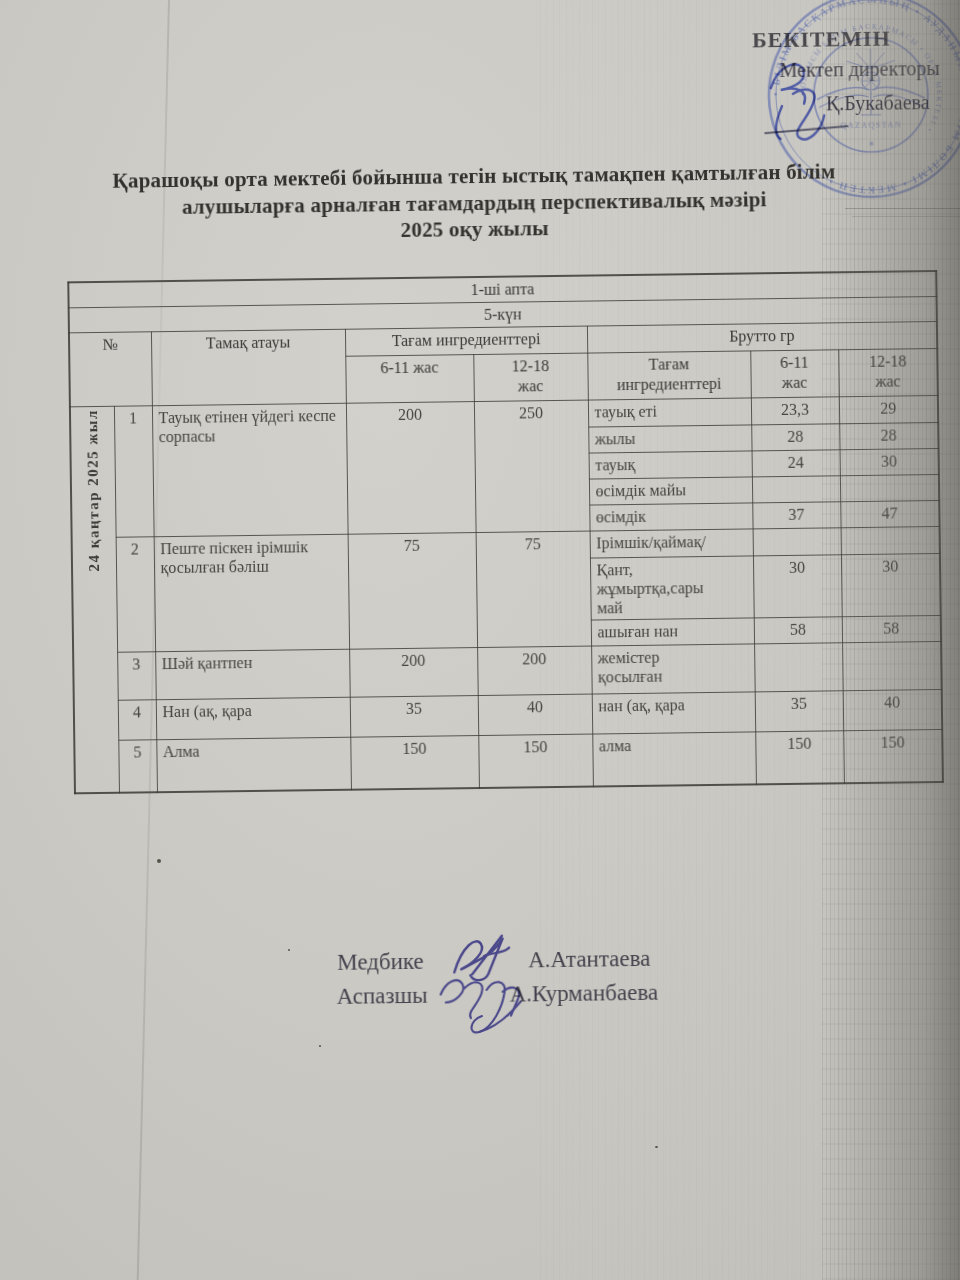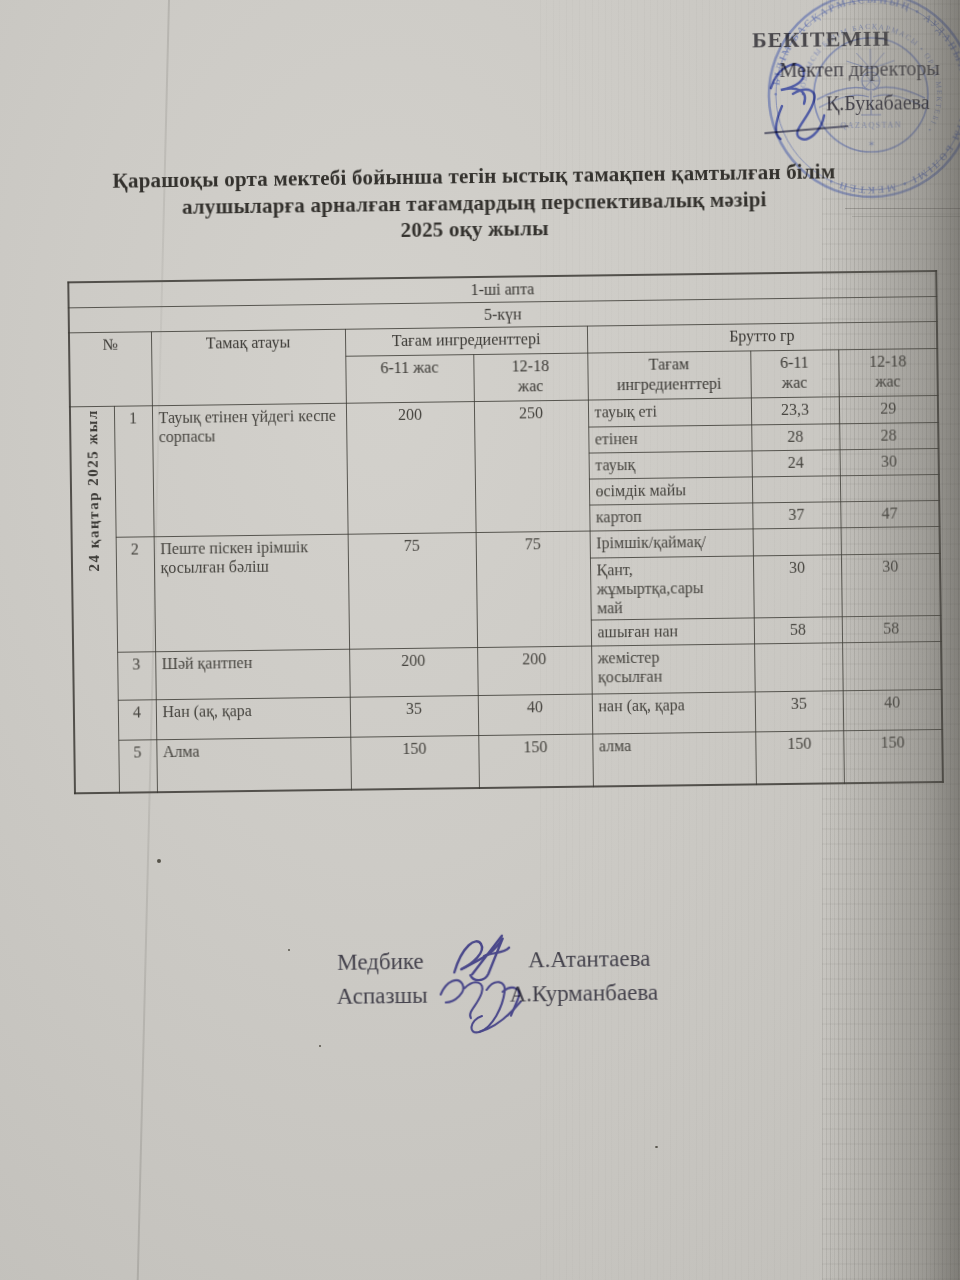--- a/index.html
+++ b/index.html
@@ -179,36 +179,36 @@
             </td>
             <td class="c" rowspan="5">1</td>
             <td class="name-cell" rowspan="5">Тауық етінен үйдегі кеспе сорпасы</td>
             <td class="c" rowspan="5">200</td>
             <td class="c" rowspan="5">250</td>
             <td class="ing-cell"><span>тауық еті</span></td>
             <td class="c">23,3</td>
             <td class="c">29</td>
           </tr>
           <tr style="height: 26px;">
-            <td class="ing-cell"><span>етінен</span></td>
+            <td class="ing-cell"><span>жылы</span></td>
             <td class="c">28</td>
             <td class="c">28</td>
           </tr>
           <tr style="height: 26px;">
             <td class="ing-cell"><span>тауық</span></td>
             <td class="c">24</td>
             <td class="c">30</td>
           </tr>
           <tr style="height: 26px;">
             <td class="ing-cell"><span>өсімдік майы</span></td>
             <td class="c"></td>
             <td class="c"></td>
           </tr>
           <tr style="height: 26px;">
-            <td class="ing-cell"><span>картоп</span></td>
+            <td class="ing-cell"><span>өсімдік</span></td>
             <td class="c">37</td>
             <td class="c">47</td>
           </tr>
           <tr style="height: 27px;">
             <td class="c" rowspan="3">2</td>
             <td class="name-cell" rowspan="3">Пеште піскен ірімшік қосылған бәліш</td>
             <td class="c" rowspan="3">75</td>
             <td class="c" rowspan="3">75</td>
             <td class="ing-cell"><span>Ірімшік/қаймақ/</span></td>
             <td class="c"></td>

